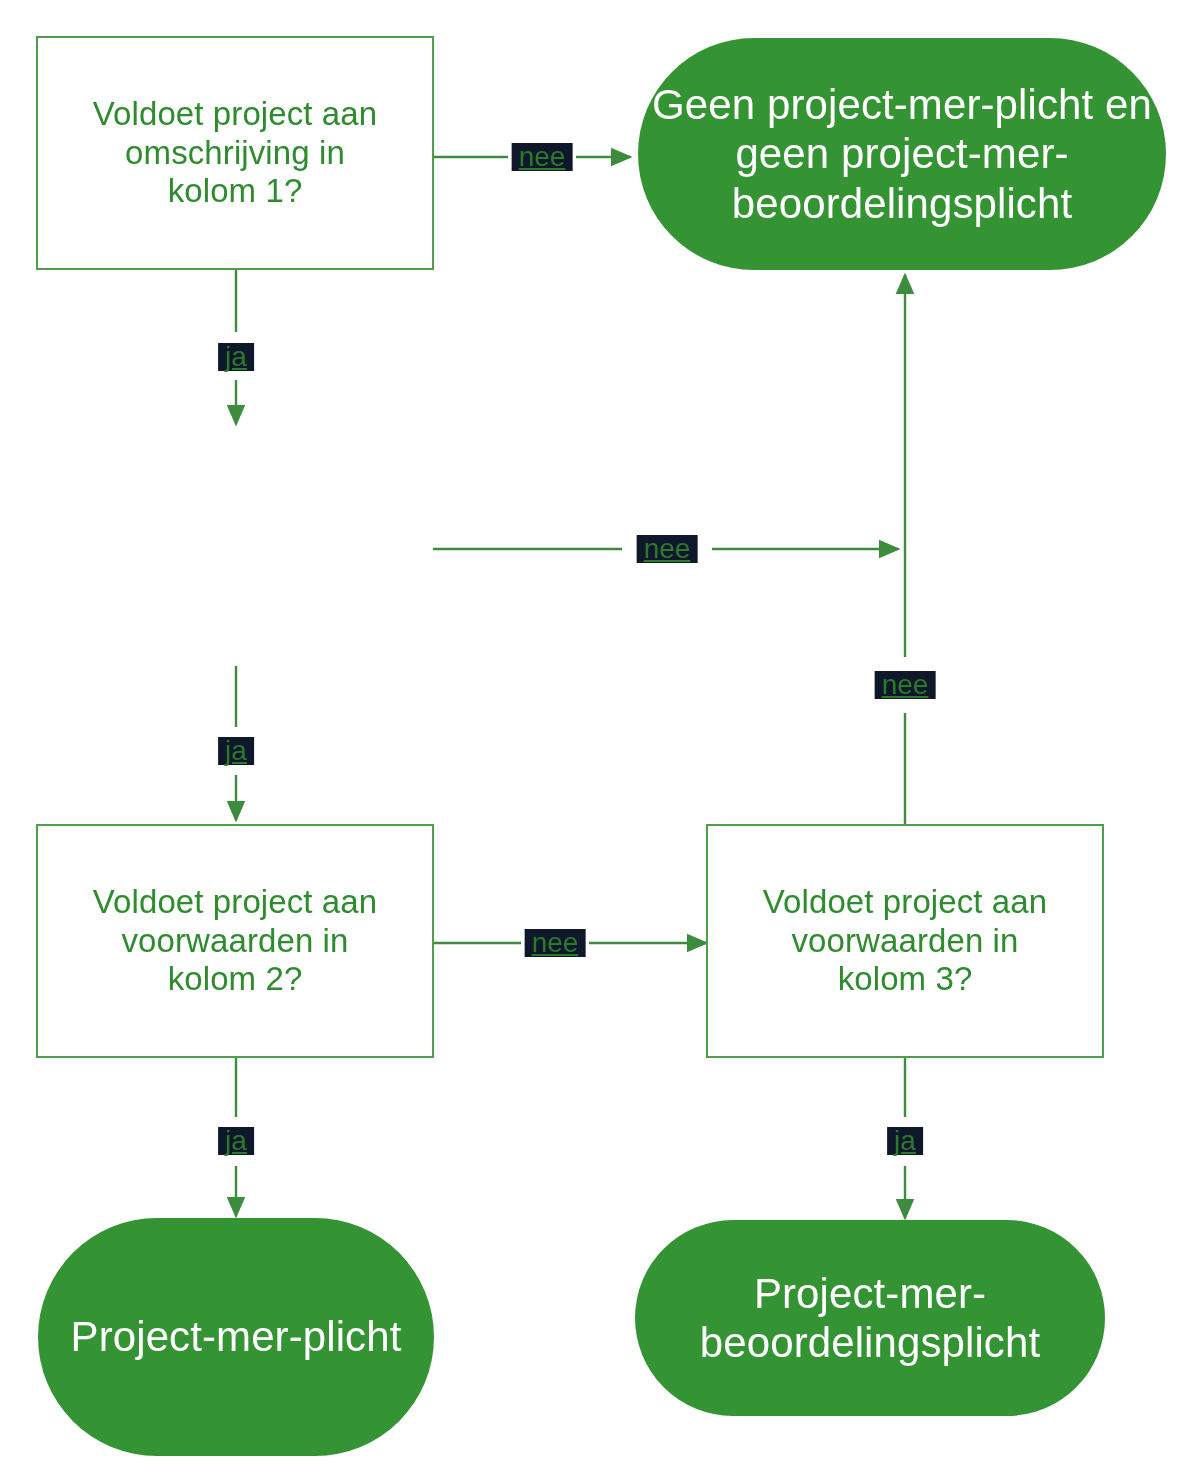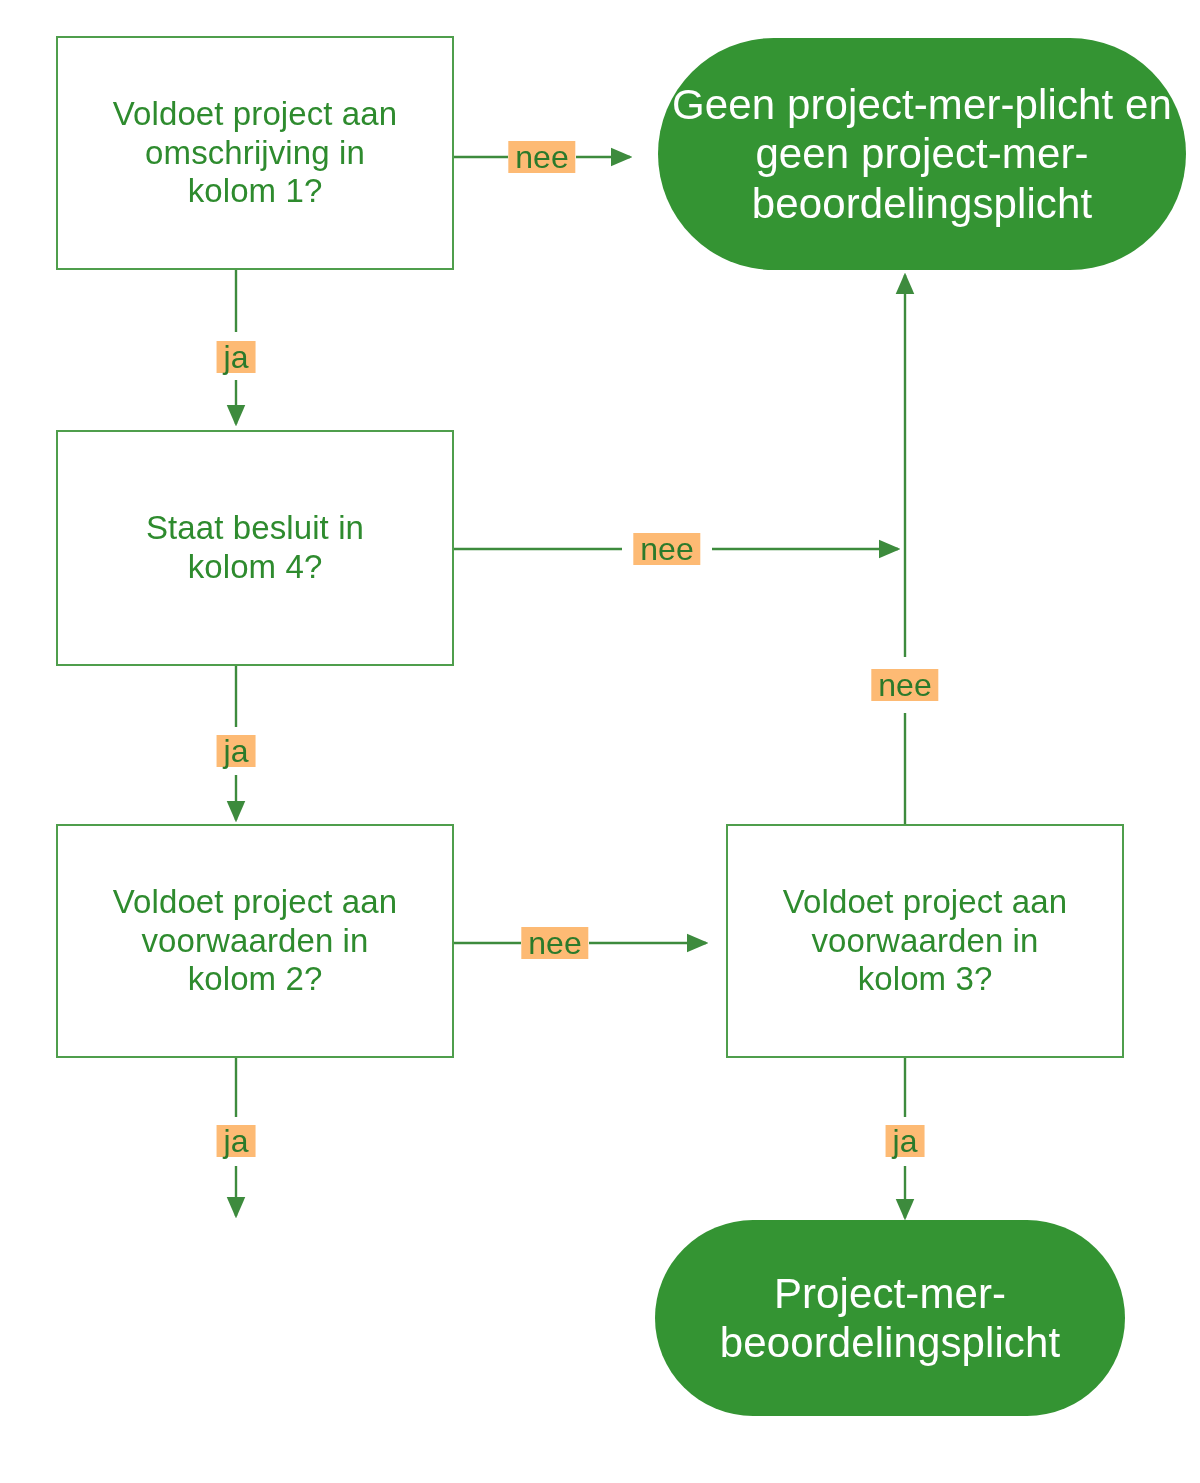--- a/index.html
+++ b/index.html
@@ -25,21 +25,20 @@
     width: 1200px;
     height: 1483px;
   }
   .node {
     position: absolute;
     box-sizing: border-box;
     display: flex;
     align-items: center;
     justify-content: center;
     text-align: center;
-    margin-left: 20px;
   }
   .node-decision {
     border: 2px solid #4F9E4C;
     background: #ffffff;
     color: #2E8B2E;
   }
   .node-terminal {
     background: #349433;
     color: #ffffff;
     border-radius: 999px;
@@ -49,25 +48,26 @@
     line-height: 1.17;
     padding: 0 14px;
     font-weight: 400;
     letter-spacing: 0.1px;
   }
   .size-decision { font-size: 33px; }
   .size-terminal { font-size: 42px; }
   .edge-label {
     position: absolute;
     color: #2B7A2B;
-    font-size: 32px;
+    font-size: 28px;
     line-height: 1;
-    background: #fdba74;
+    background: #0f172a;
     padding: 0 7px;
     white-space: nowrap;
+    text-decoration: underline;
   }
   .edge-label.center-xy { transform: translate(-50%, -50%); }
 </style>
 </head>
 <body>
 
 <div id="canvas">
 
   <svg class="svg-layer" viewBox="0 0 1200 1483" width="1200" height="1483" aria-hidden="true">
     <defs>
@@ -134,30 +134,30 @@
   <div class="edge-label center-xy" style="left:905px; top:1141px;">ja</div>
 
   <div class="node node-decision" style="left:36px; top:36px; width:398px; height:234px;">
     <span class="node-text size-decision">Voldoet project aan<br>omschrijving in<br>kolom 1?</span>
   </div>
 
   <div class="node node-terminal" style="left:638px; top:38px; width:528px; height:232px;">
     <span class="node-text size-terminal">Geen project-mer-plicht en<br>geen project-mer-<br>beoordelingsplicht</span>
   </div>
 
-  <div class="node node-decision" style="left:36px; top:430px; width:398px; height:236px;">
-    <span class="node-text size-decision">Staat besluit in<br>kolom 4?</span>
-  </div>
 
   <div class="node node-decision" style="left:36px; top:824px; width:398px; height:234px;">
     <span class="node-text size-decision">Voldoet project aan<br>voorwaarden in<br>kolom 2?</span>
   </div>
 
   <div class="node node-decision" style="left:706px; top:824px; width:398px; height:234px;">
     <span class="node-text size-decision">Voldoet project aan<br>voorwaarden in<br>kolom 3?</span>
   </div>
 
+  <div class="node node-terminal" style="left:38px; top:1218px; width:396px; height:238px;">
+    <span class="node-text size-terminal">Project-mer-plicht</span>
+  </div>
 
   <div class="node node-terminal" style="left:635px; top:1220px; width:470px; height:196px;">
     <span class="node-text size-terminal">Project-mer-<br>beoordelingsplicht</span>
   </div>
 
 </div>
 
 </body></html>

